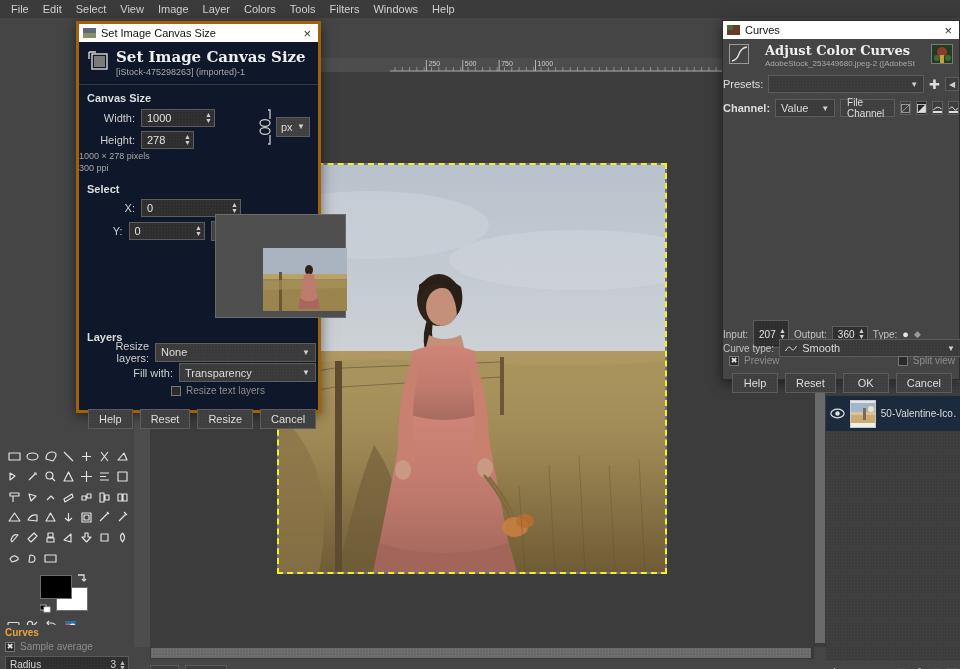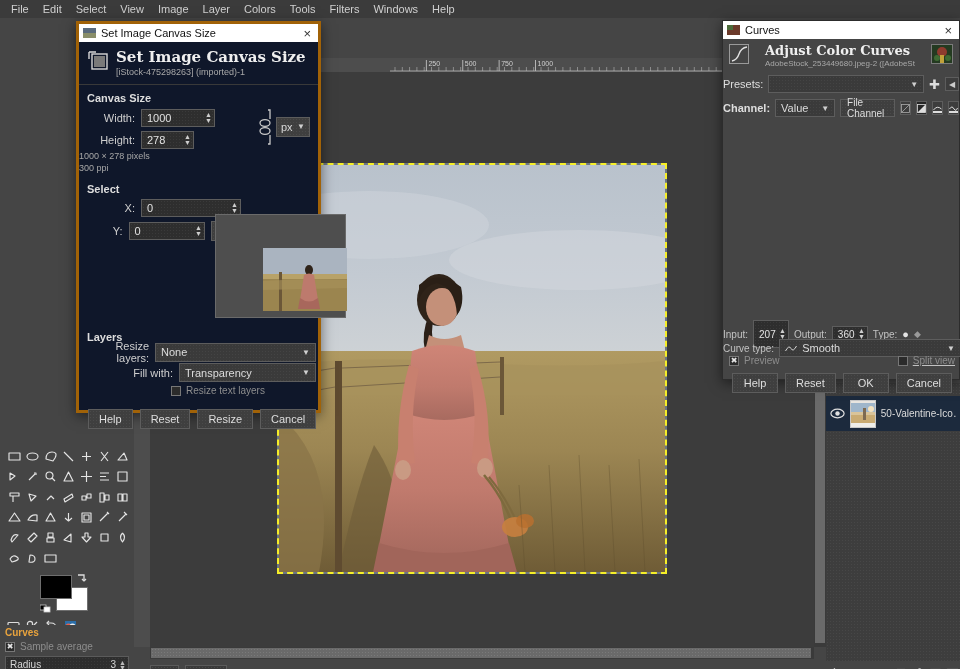--- a/index.html
+++ b/index.html
@@ -943,21 +943,21 @@
       </span>
       <span class="caret">▼</span>
     </div>
   </div>
 
   <div style="position:absolute;top:334px;left:6px;width:226px;display:flex;align-items:center;">
     <div class="chkrow" style="margin:0;">
       <div class="chkbox on"></div>
       <div class="chklbl">Preview</div>
     </div>
-    <div class="chkrow" style="margin:0 0 0 auto;text-decoration:underline;">
+    <div class="chkrow" style="margin:0 0 0 auto;">
       <div class="chkbox"></div>
       <div class="chklbl">Split view</div>
     </div>
   </div>
 
   <div class="dlg-btnrow" style="position:absolute;top:352px;left:0;width:238px;">
     <div class="btn">Help</div>
     <div class="btn">Reset</div>
     <div class="btn">OK</div>
     <div class="btn">Cancel</div>

